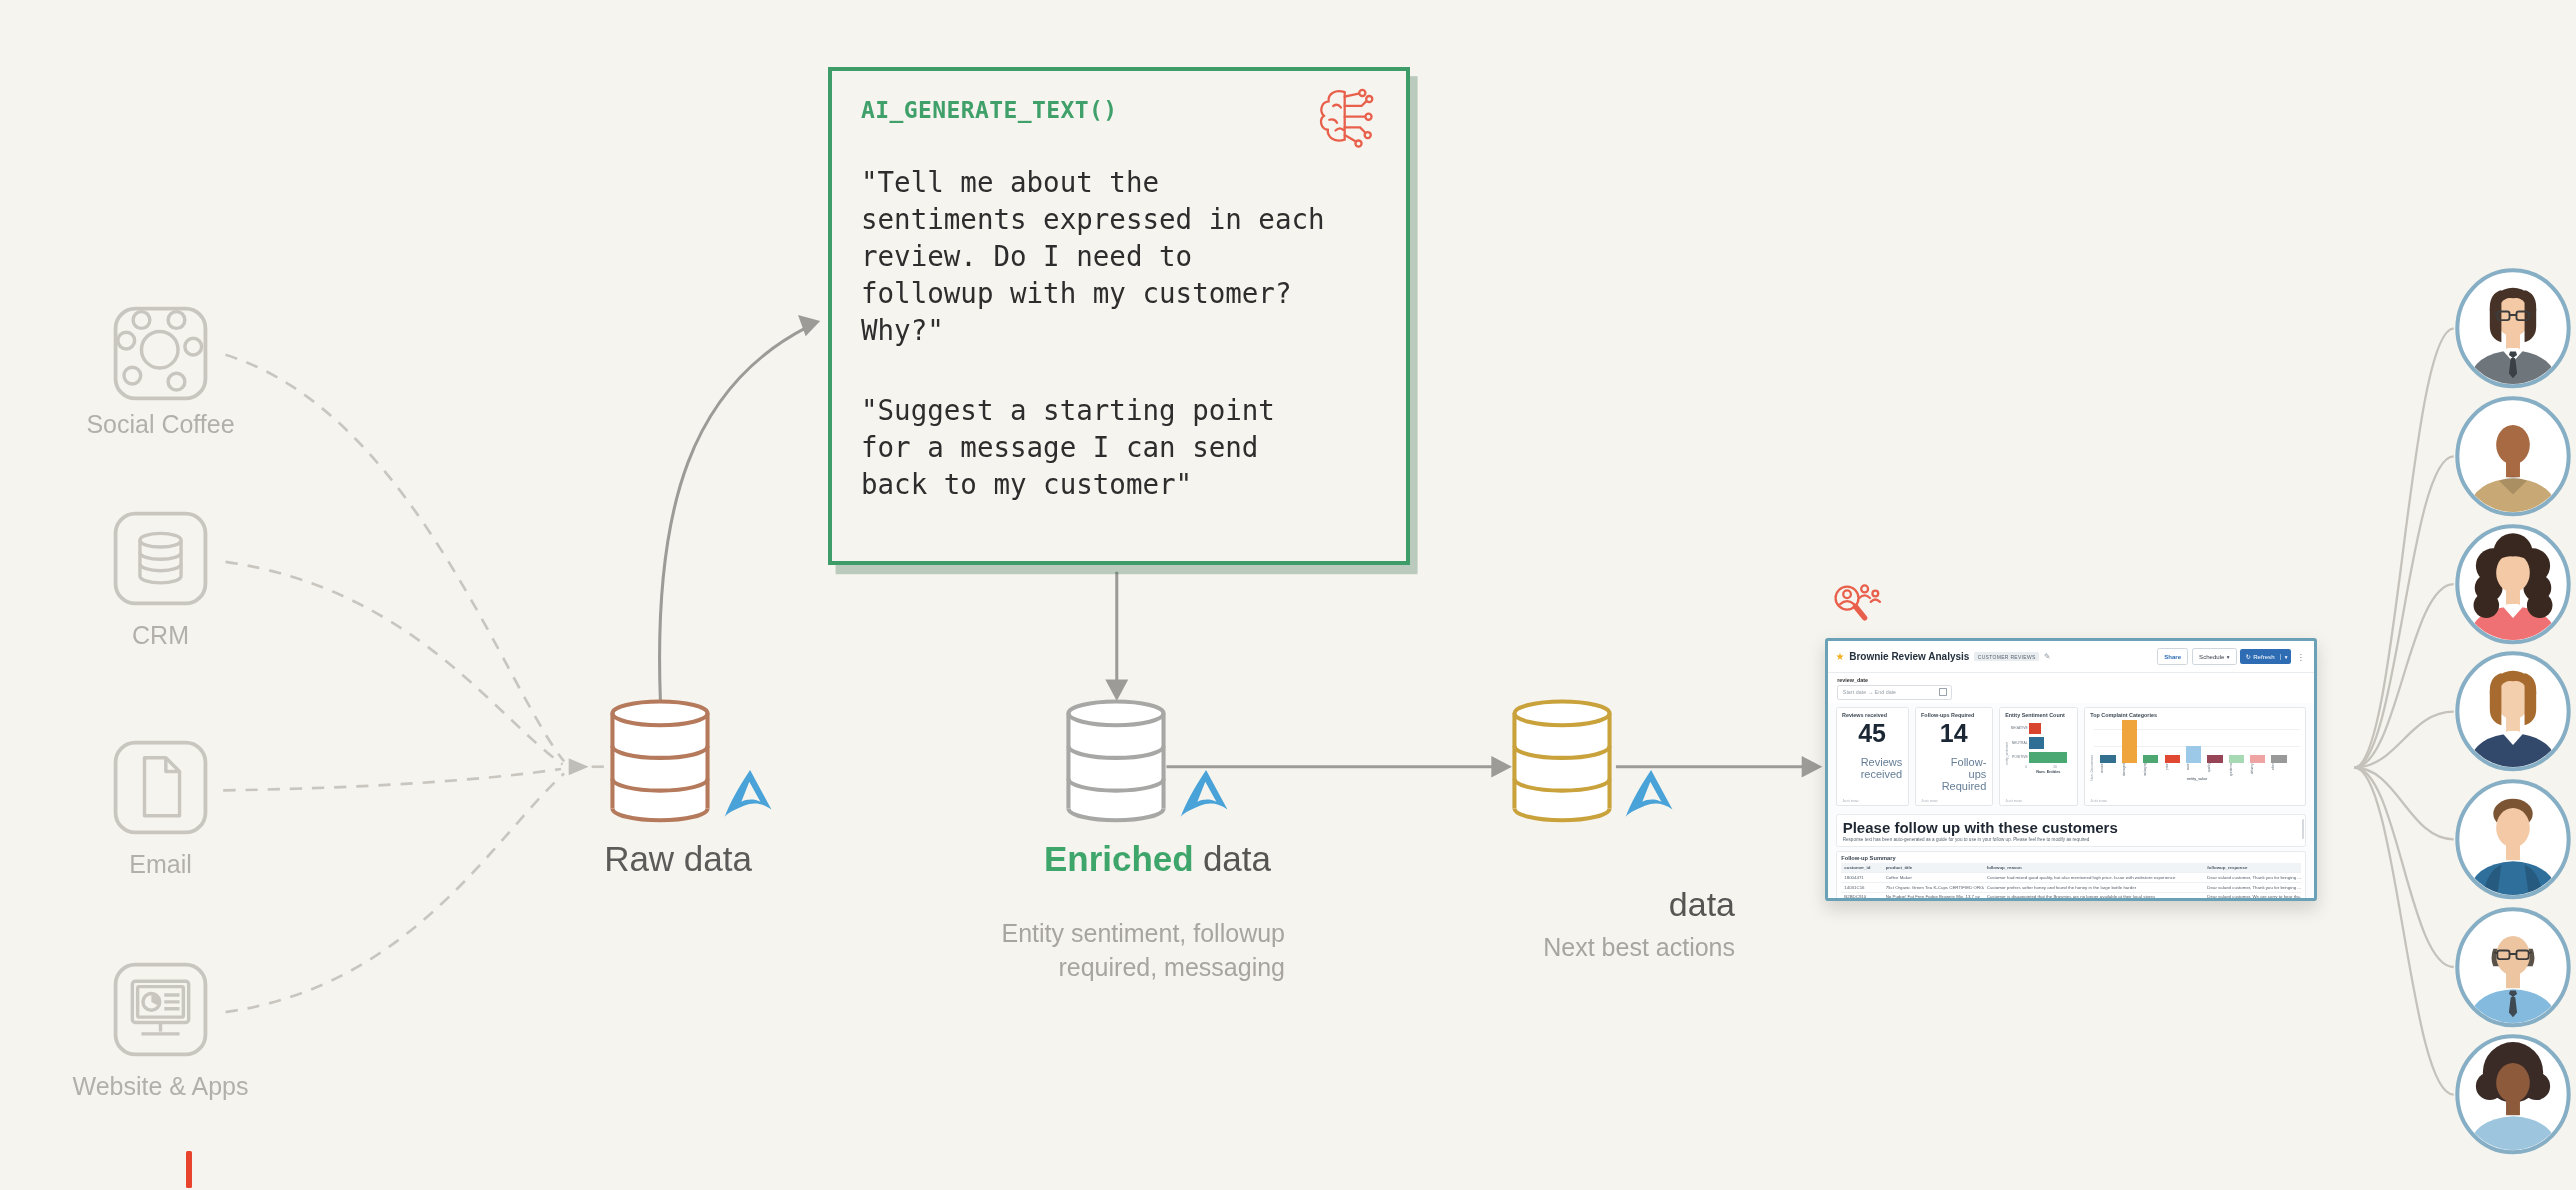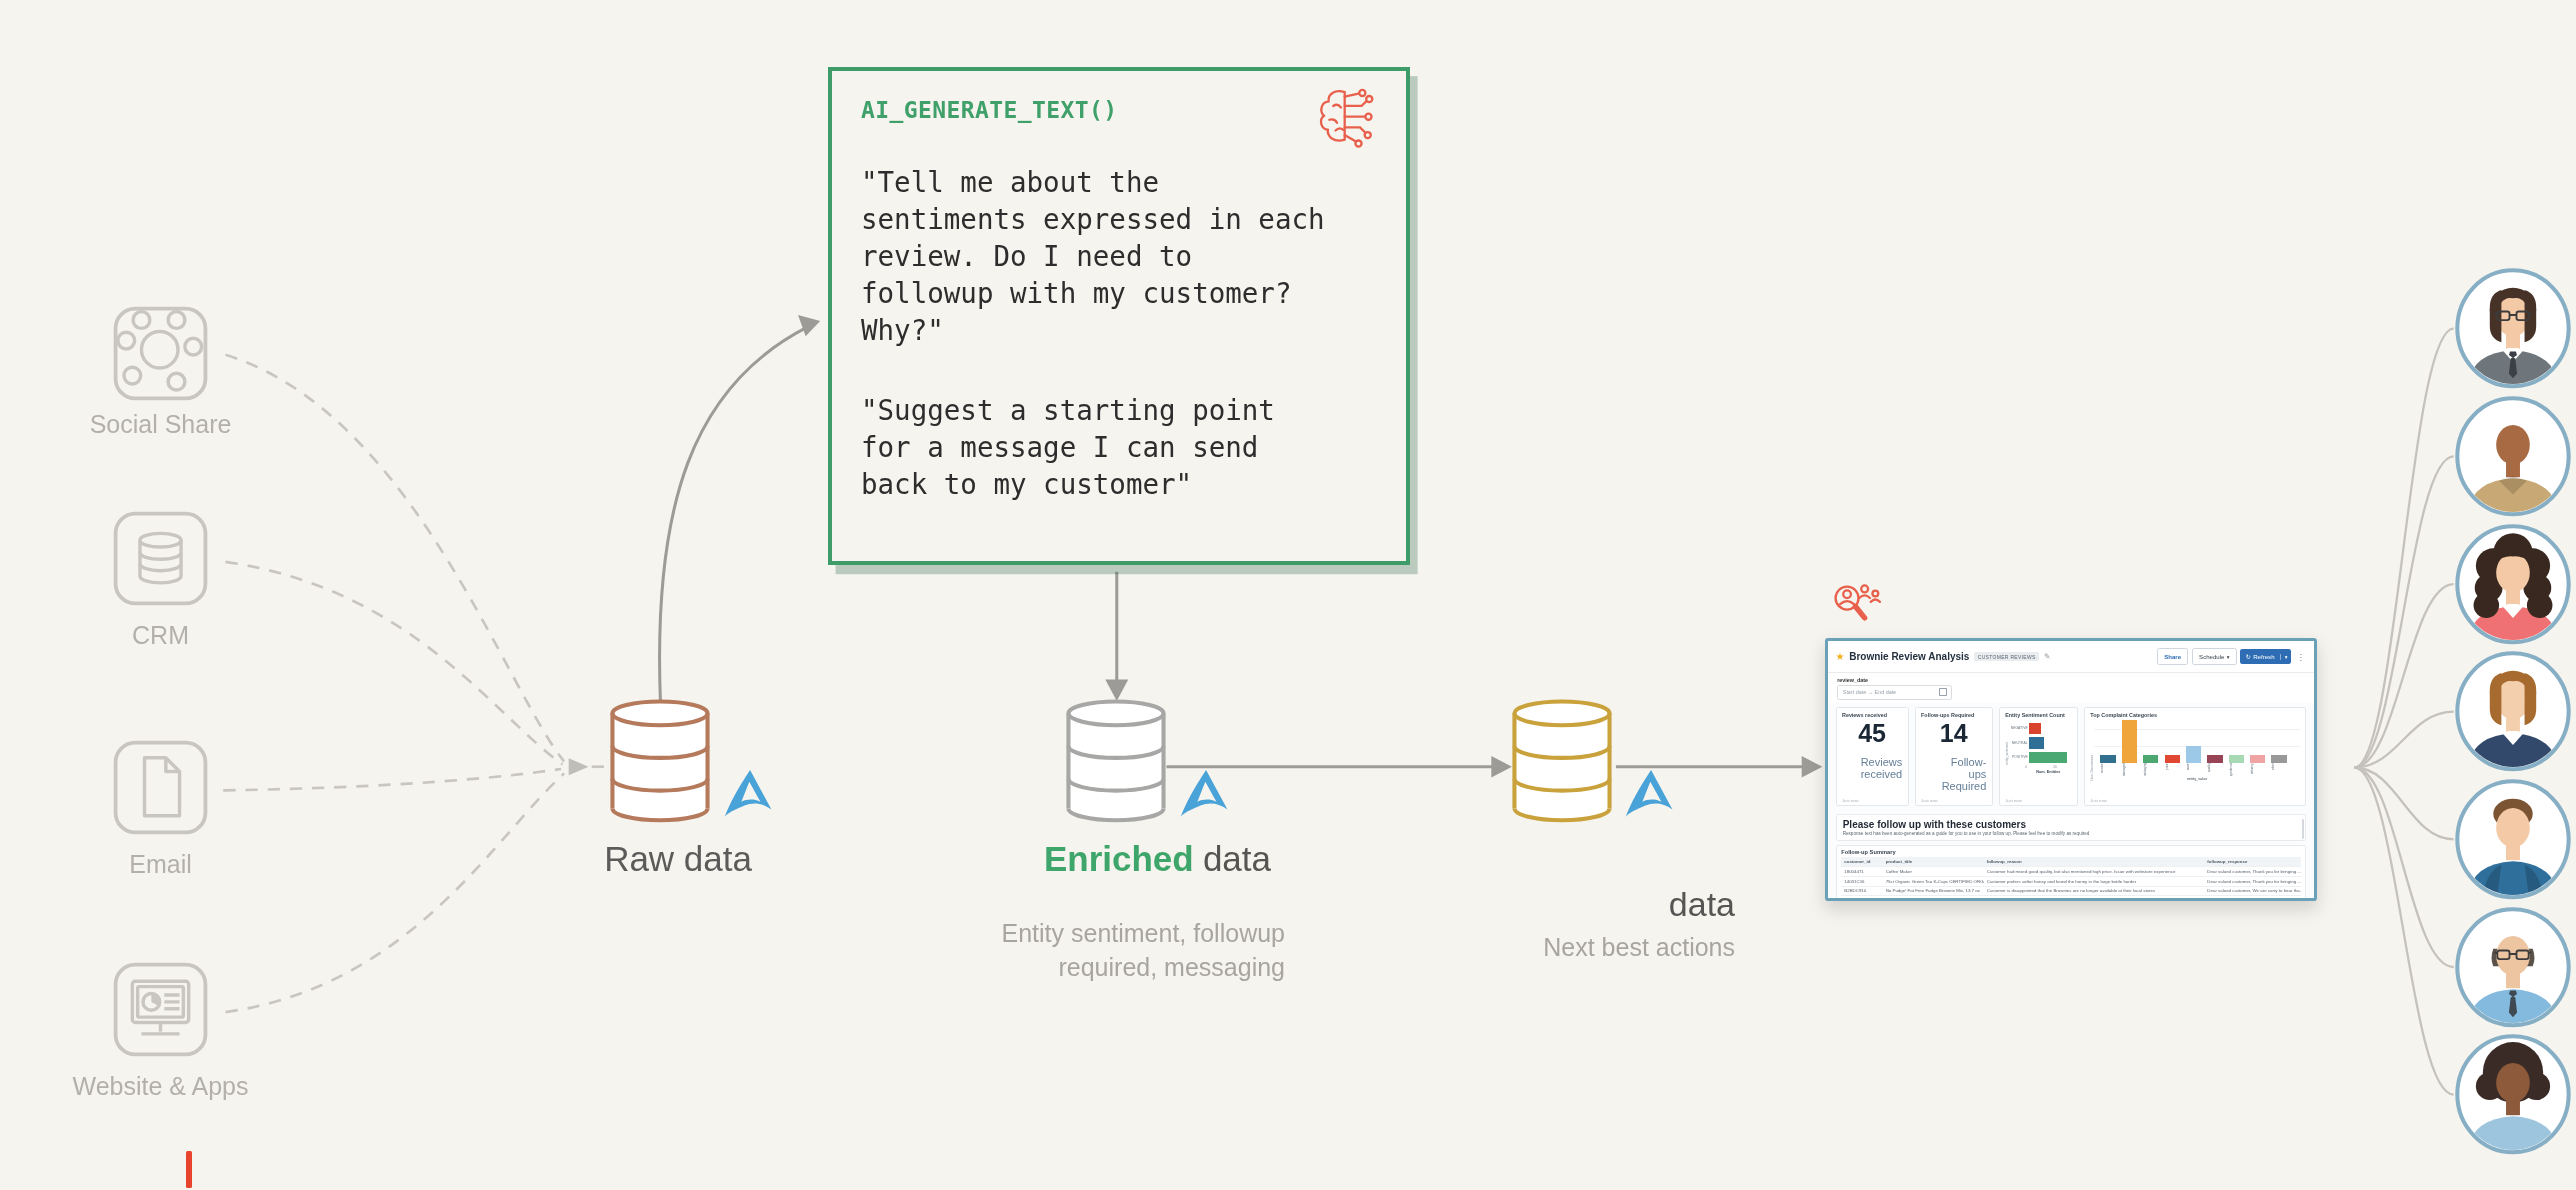--- a/index.html
+++ b/index.html
@@ -97,21 +97,21 @@
   .comp-grid{position:absolute;left:0;right:0;height:0.8px;background:#eef1f3;}
   .comp-bars{position:absolute;left:6.1px;bottom:0;display:flex;align-items:flex-end;gap:6.1px;}
   .comp-bar{width:15.3px;}
   .comp-cats{display:flex;gap:6.1px;margin-left:6.1px;height:13px;}
   .comp-cat{width:15.3px;font-size:3.1px;color:#6b7680;writing-mode:vertical-rl;transform:rotate(180deg);
             overflow:hidden;display:flex;justify-content:flex-end;}
   .comp-xlab{font-size:3.8px;color:#3c4854;text-align:center;margin-top:0.8px;}
 
   .d-follow{padding:3.1px 7.6px 6.1px;background:#fbfcfd;}
   .fu-head-panel{background:#fff;border:0.8px solid #e8ebee;border-radius:2.3px;padding:3.8px 6.1px;position:relative;}
-  .fu-heading{font-size:10px;font-weight:700;color:#1f2732;}
+  .fu-heading{font-size:15px;font-weight:700;color:#1f2732;}
   .fu-note{font-size:4.6px;color:#5b6570;margin-top:1.5px;filter:blur(0.2px);}
   .fu-scroll{position:absolute;right:1.5px;top:3.8px;width:2.3px;height:20px;background:#d5d9dd;border-radius:1.5px;}
   .fu-table-panel{background:#fff;border:0.8px solid #e8ebee;border-radius:2.3px;margin-top:3.8px;padding:3.1px 4.6px;overflow:hidden;}
   .fu-title{font-size:5.7px;font-weight:600;color:#39434e;margin-bottom:2.3px;filter:blur(0.2px);}
   .fu-table-panel table{width:100%;border-collapse:collapse;table-layout:fixed;}
   .fu-table-panel th{background:#f1f4f6;font-size:4.4px;color:#4c5866;text-align:left;padding:1.9px 3.1px;
       font-weight:700;filter:blur(0.2px);white-space:nowrap;overflow:hidden;}
   .fu-table-panel td{font-size:4.4px;color:#57606b;padding:1.9px 3.1px;border-top:0.8px solid #eef1f3;
       white-space:nowrap;overflow:hidden;filter:blur(0.2px);}
 
@@ -166,21 +166,21 @@
       <g stroke-width="4.5">
         <circle cx="40" cy="21" r="11"></circle>
           <circle cx="86" cy="21" r="11"></circle>
         <circle cx="20" cy="48" r="11"></circle>
           <circle cx="108" cy="56" r="11"></circle>
         <circle cx="28" cy="94" r="11"></circle>
           <circle cx="86" cy="102" r="11"></circle>
       </g>
     </svg>
   </div>
-  <div class="src-label" style="top:410px">Social Share</div>
+  <div class="src-label" style="top:410px">Social Coffee</div>
 
   <div class="src" style="top:509px">
     <svg viewBox="0 0 130 130" stroke="#c9c6c0" fill="none" stroke-width="5">
       <rect x="6" y="6" width="118" height="118" rx="26"></rect>
       <g stroke-width="4.5">
         <ellipse cx="65" cy="41" rx="27" ry="9"></ellipse>
         <path d="M38,41 V88"></path>
           <path d="M92,41 V88"></path>
         <path d="M38,88 A27,9 0 0 0 92,88"></path>
         <path d="M38,57 A27,9 0 0 0 92,57"></path>

